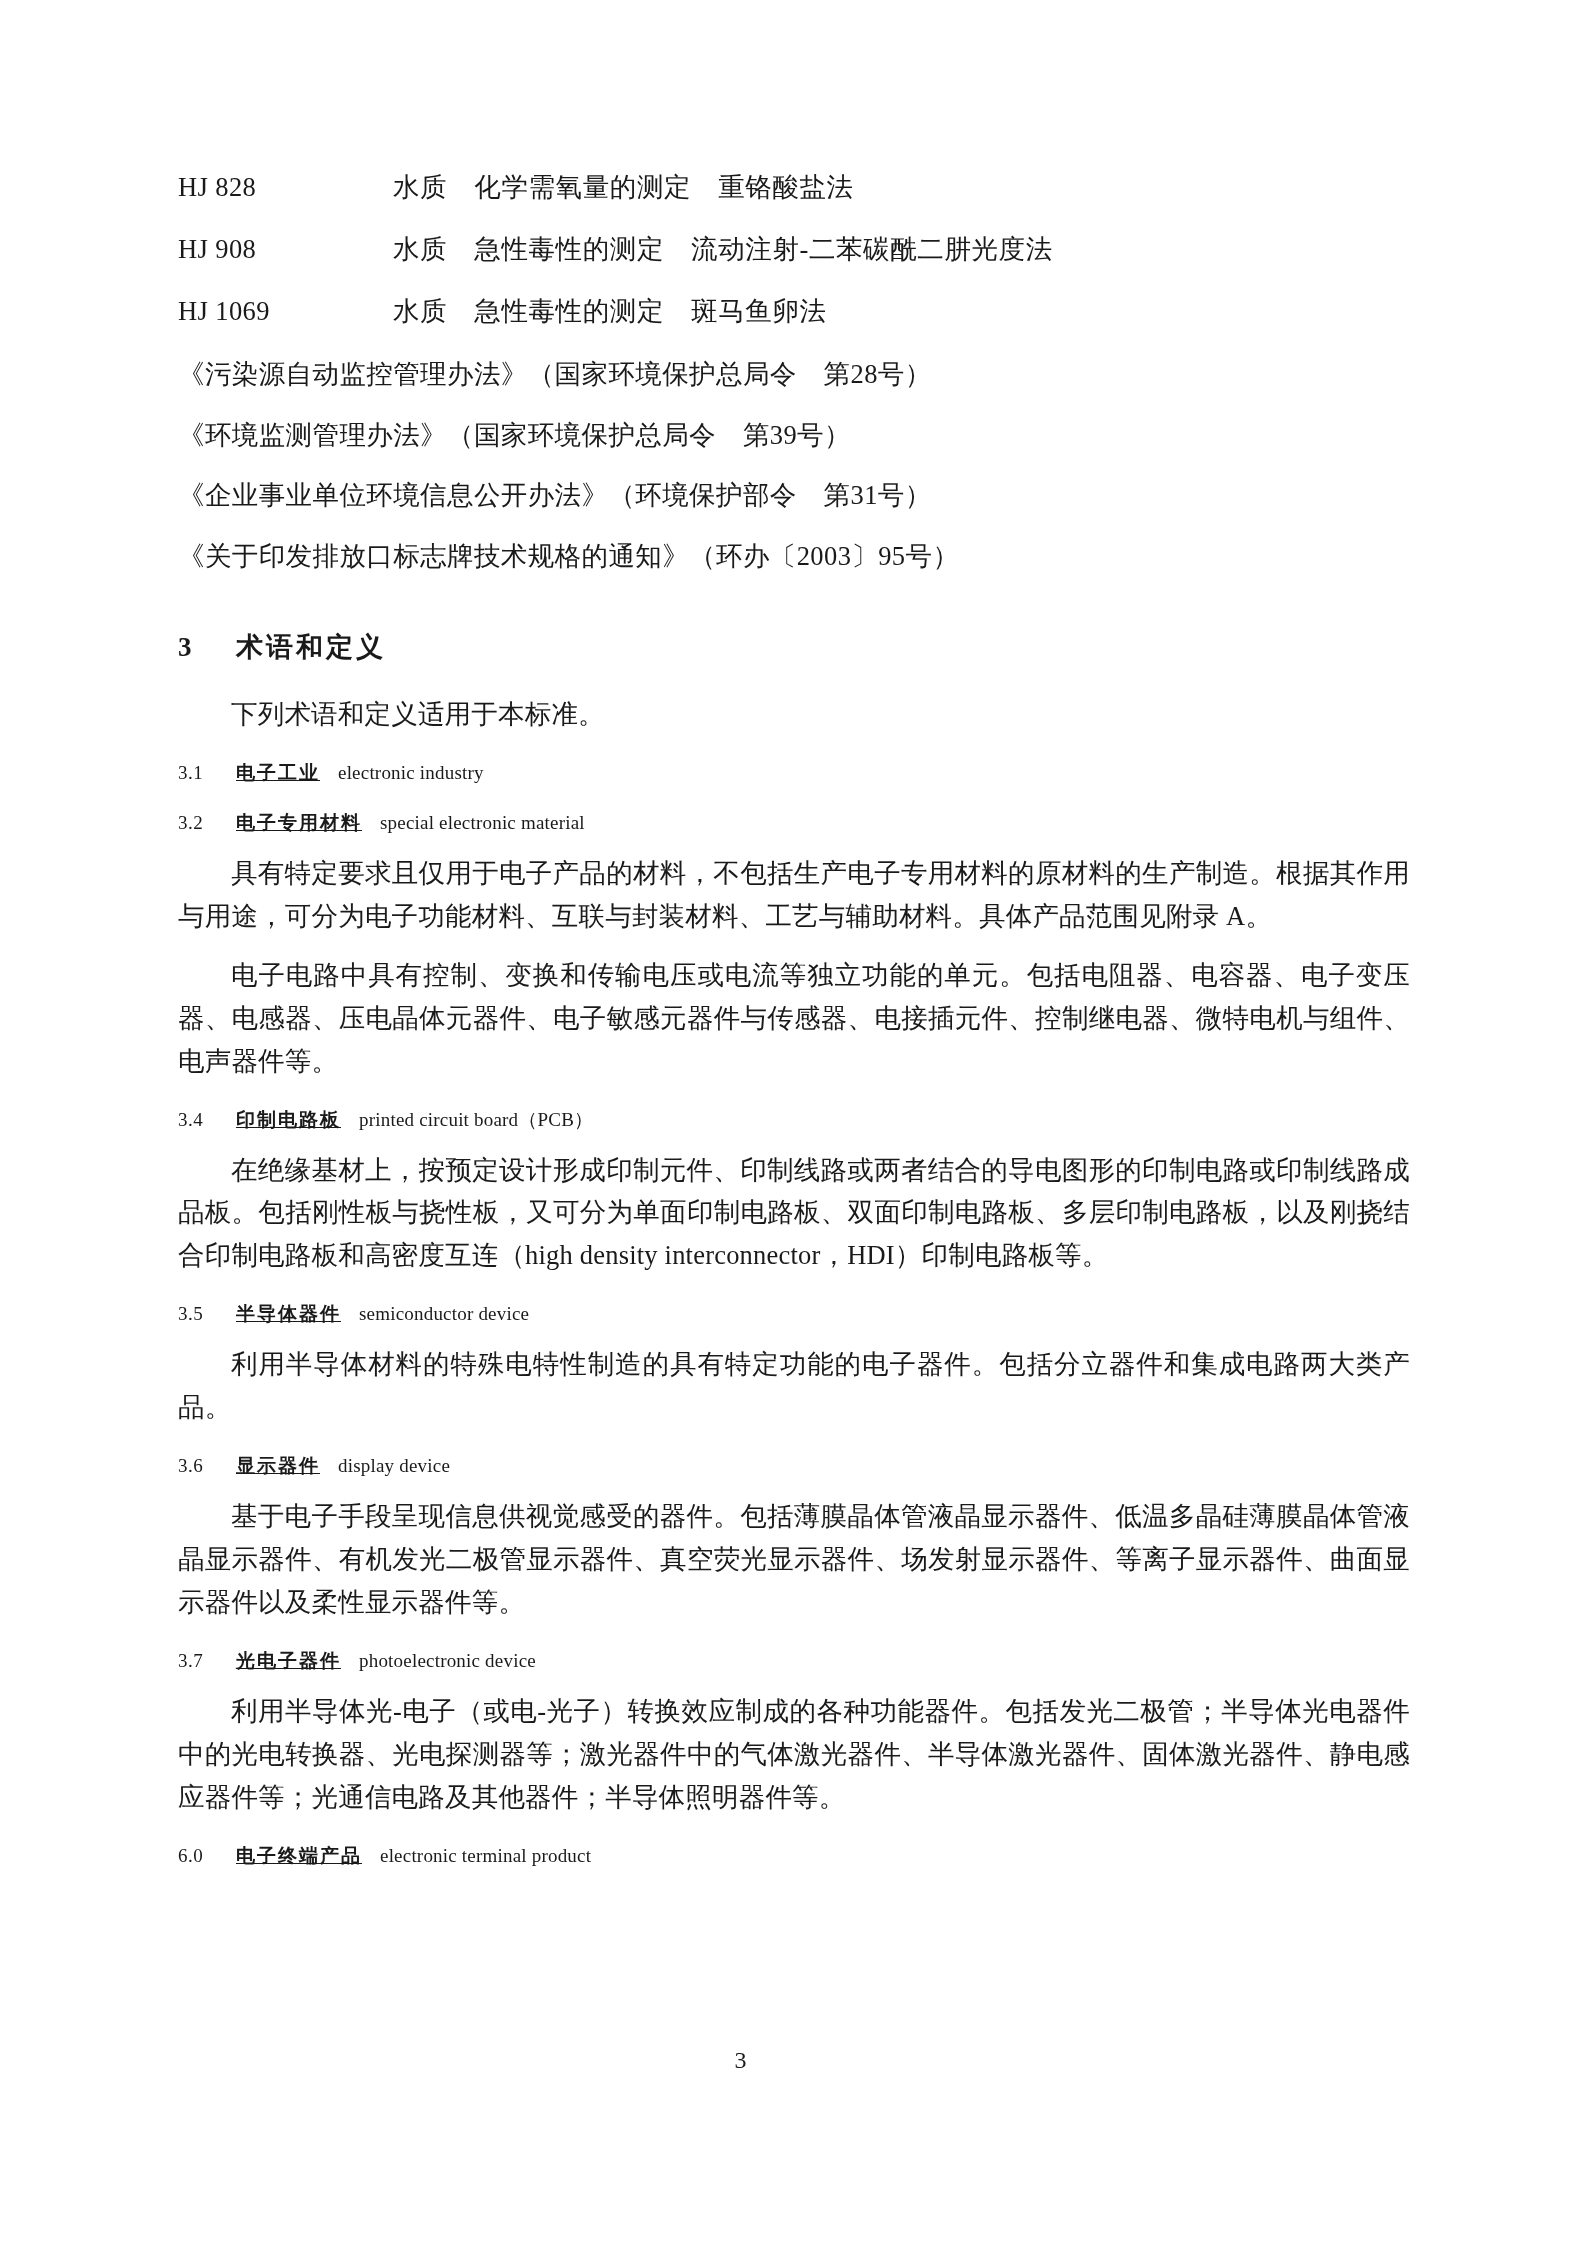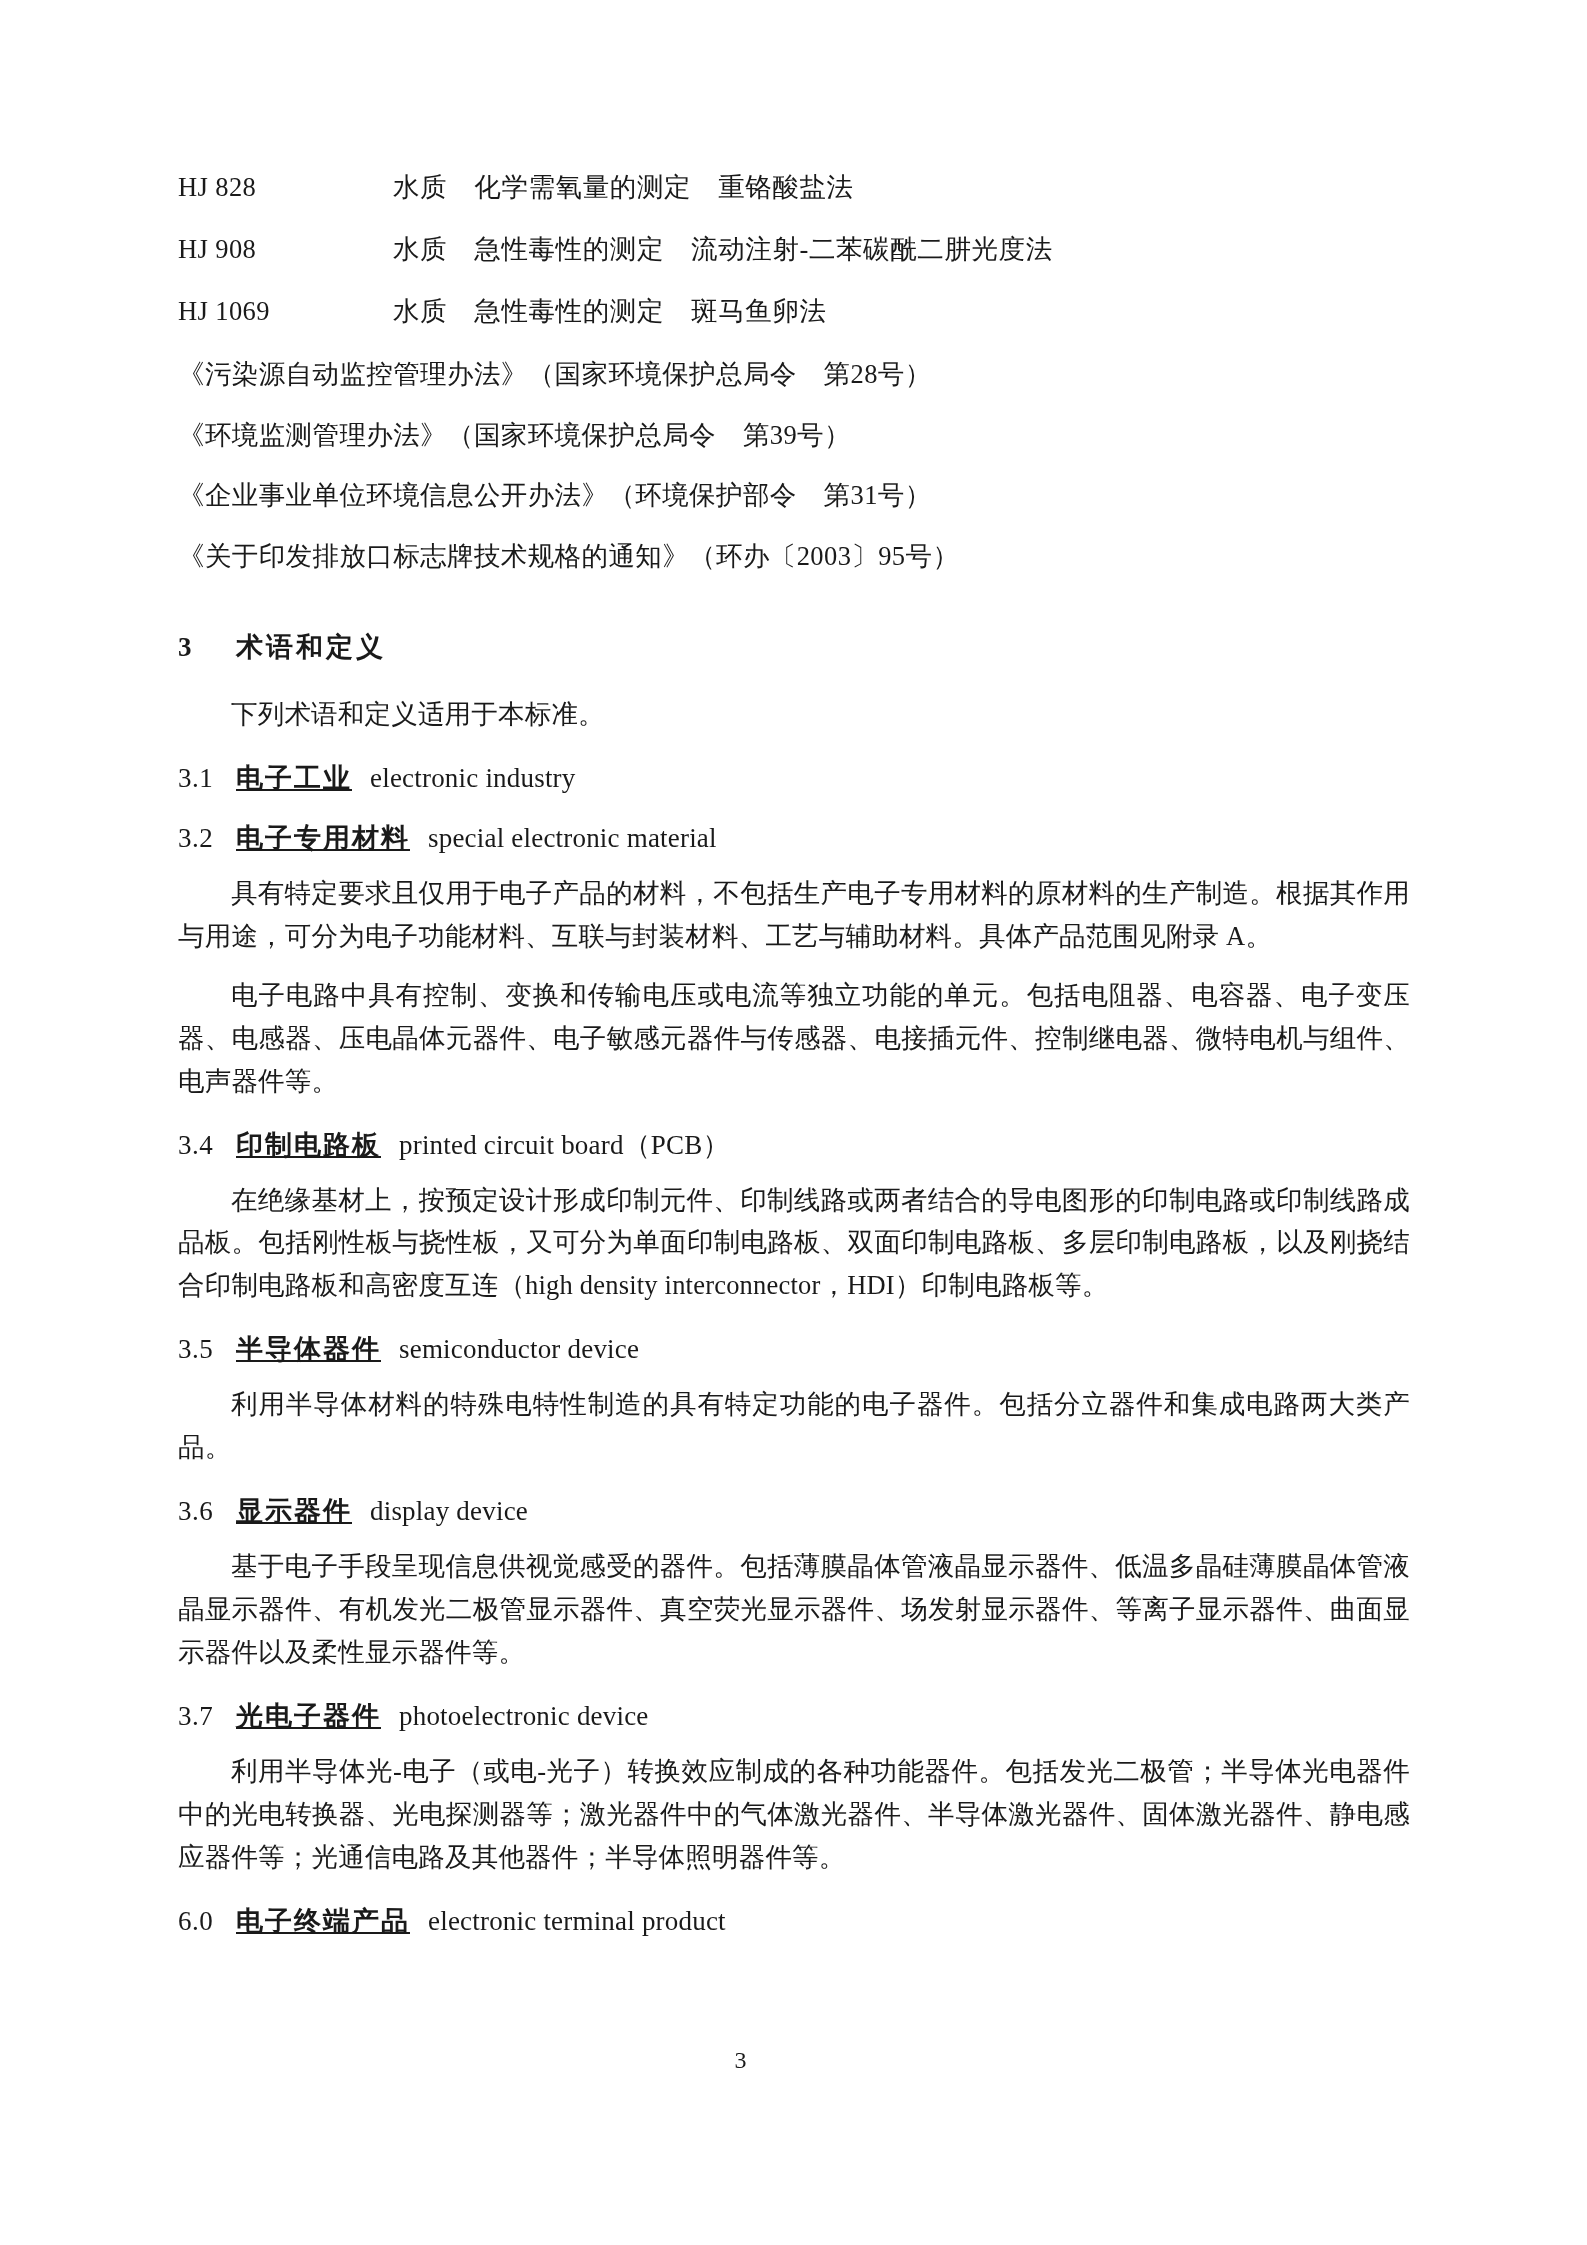--- a/index.html
+++ b/index.html
@@ -61,21 +61,21 @@
     width: 58px;
     flex: 0 0 58px;
   }
   .sec-h1 .txt {
     letter-spacing: 3px;
   }
   
   .sec-h2 {
     display: flex;
     align-items: baseline;
-    font-size: 27px;
+    font-size: 19px;
     margin-top: 24px;
     margin-bottom: 10px;
     letter-spacing: 0.5px;
   }
   .sec-h2 .num {
     width: 58px;
     flex: 0 0 58px;
     font-weight: normal;
   }
   .sec-h2 .zh {

